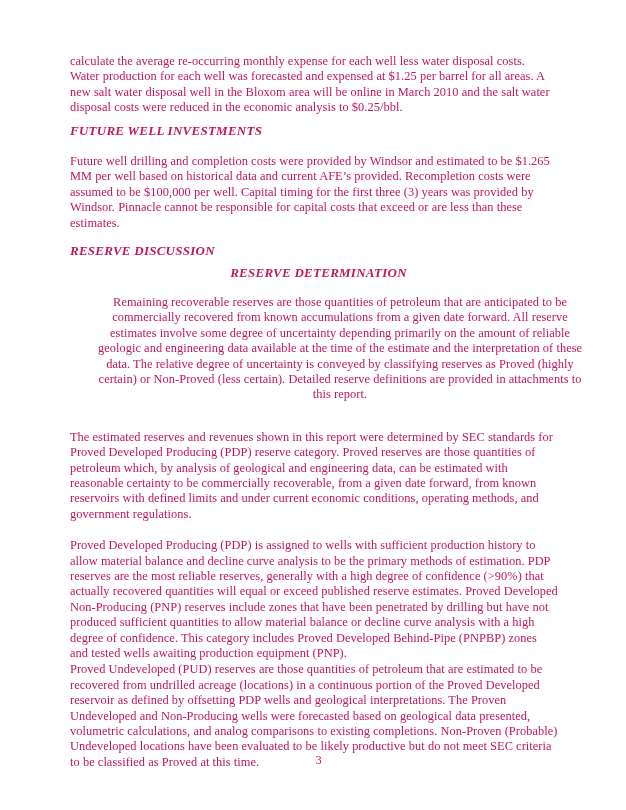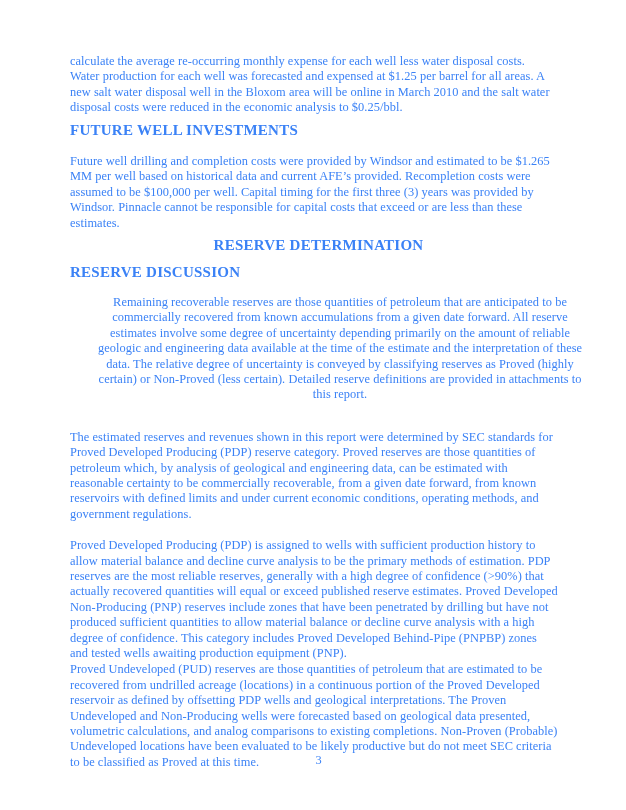--- a/index.html
+++ b/index.html
@@ -7,42 +7,43 @@
     padding: 0;
     background: #ffffff;
   }
   .sheet {
     position: relative;
     width: 598px;
     height: 810px;
     background: #ffffff;
     overflow: hidden;
     font-family: "Liberation Serif", "DejaVu Serif", serif;
-    color: #3b82f6;
+    color: #be185d;
   }
   .content {
     position: absolute;
     top: 46px;
     left: 70px;
     width: 540px;
   }
   .para {
     font-size: 12.4px;
     line-height: 15.4px;
     white-space: pre;          
     letter-spacing: 0.05px;
     margin: 0;
   }
   .heading {
-    font-size: 15px;
+    font-size: 13px;
     line-height: 15.4px;
     font-weight: bold;
     letter-spacing: 0.25px;
     white-space: pre;
     margin: 0;
+    font-style: italic;
   }
   .heading.centered {
     text-align: center;
     width: 497px;
   }
   
   .mt-p1   { margin-top: 8px;  }
   .mt-h1   { margin-top: 7px;  }
   .mt-p2   { margin-top: 16px; }
   .mt-h2   { margin-top: 7px;  }
@@ -73,23 +74,23 @@
 disposal costs were reduced in the economic analysis to $0.25/bbl.</p>
 
     <h2 class="heading mt-h1">FUTURE WELL INVESTMENTS</h2>
 
     <p class="para mt-p2">Future well drilling and completion costs were provided by Windsor and estimated to be $1.265
 MM per well based on historical data and current AFE’s provided. Recompletion costs were
 assumed to be $100,000 per well. Capital timing for the first three (3) years was provided by
 Windsor. Pinnacle cannot be responsible for capital costs that exceed or are less than these
 estimates.</p>
 
+    <h2 class="heading mt-h3">RESERVE DISCUSSION</h2>
+
     <h2 class="heading centered mt-h2">RESERVE DETERMINATION</h2>
-
-    <h2 class="heading mt-h3">RESERVE DISCUSSION</h2>
 
     <p class="para mt-p3">Remaining recoverable reserves are those quantities of petroleum that are anticipated to be
 commercially recovered from known accumulations from a given date forward. All reserve
 estimates involve some degree of uncertainty depending primarily on the amount of reliable
 geologic and engineering data available at the time of the estimate and the interpretation of these
 data. The relative degree of uncertainty is conveyed by classifying reserves as Proved (highly
 certain) or Non-Proved (less certain). Detailed reserve definitions are provided in attachments to
 this report.</p>
 
     <p class="para mt-p4">The estimated reserves and revenues shown in this report were determined by SEC standards for

